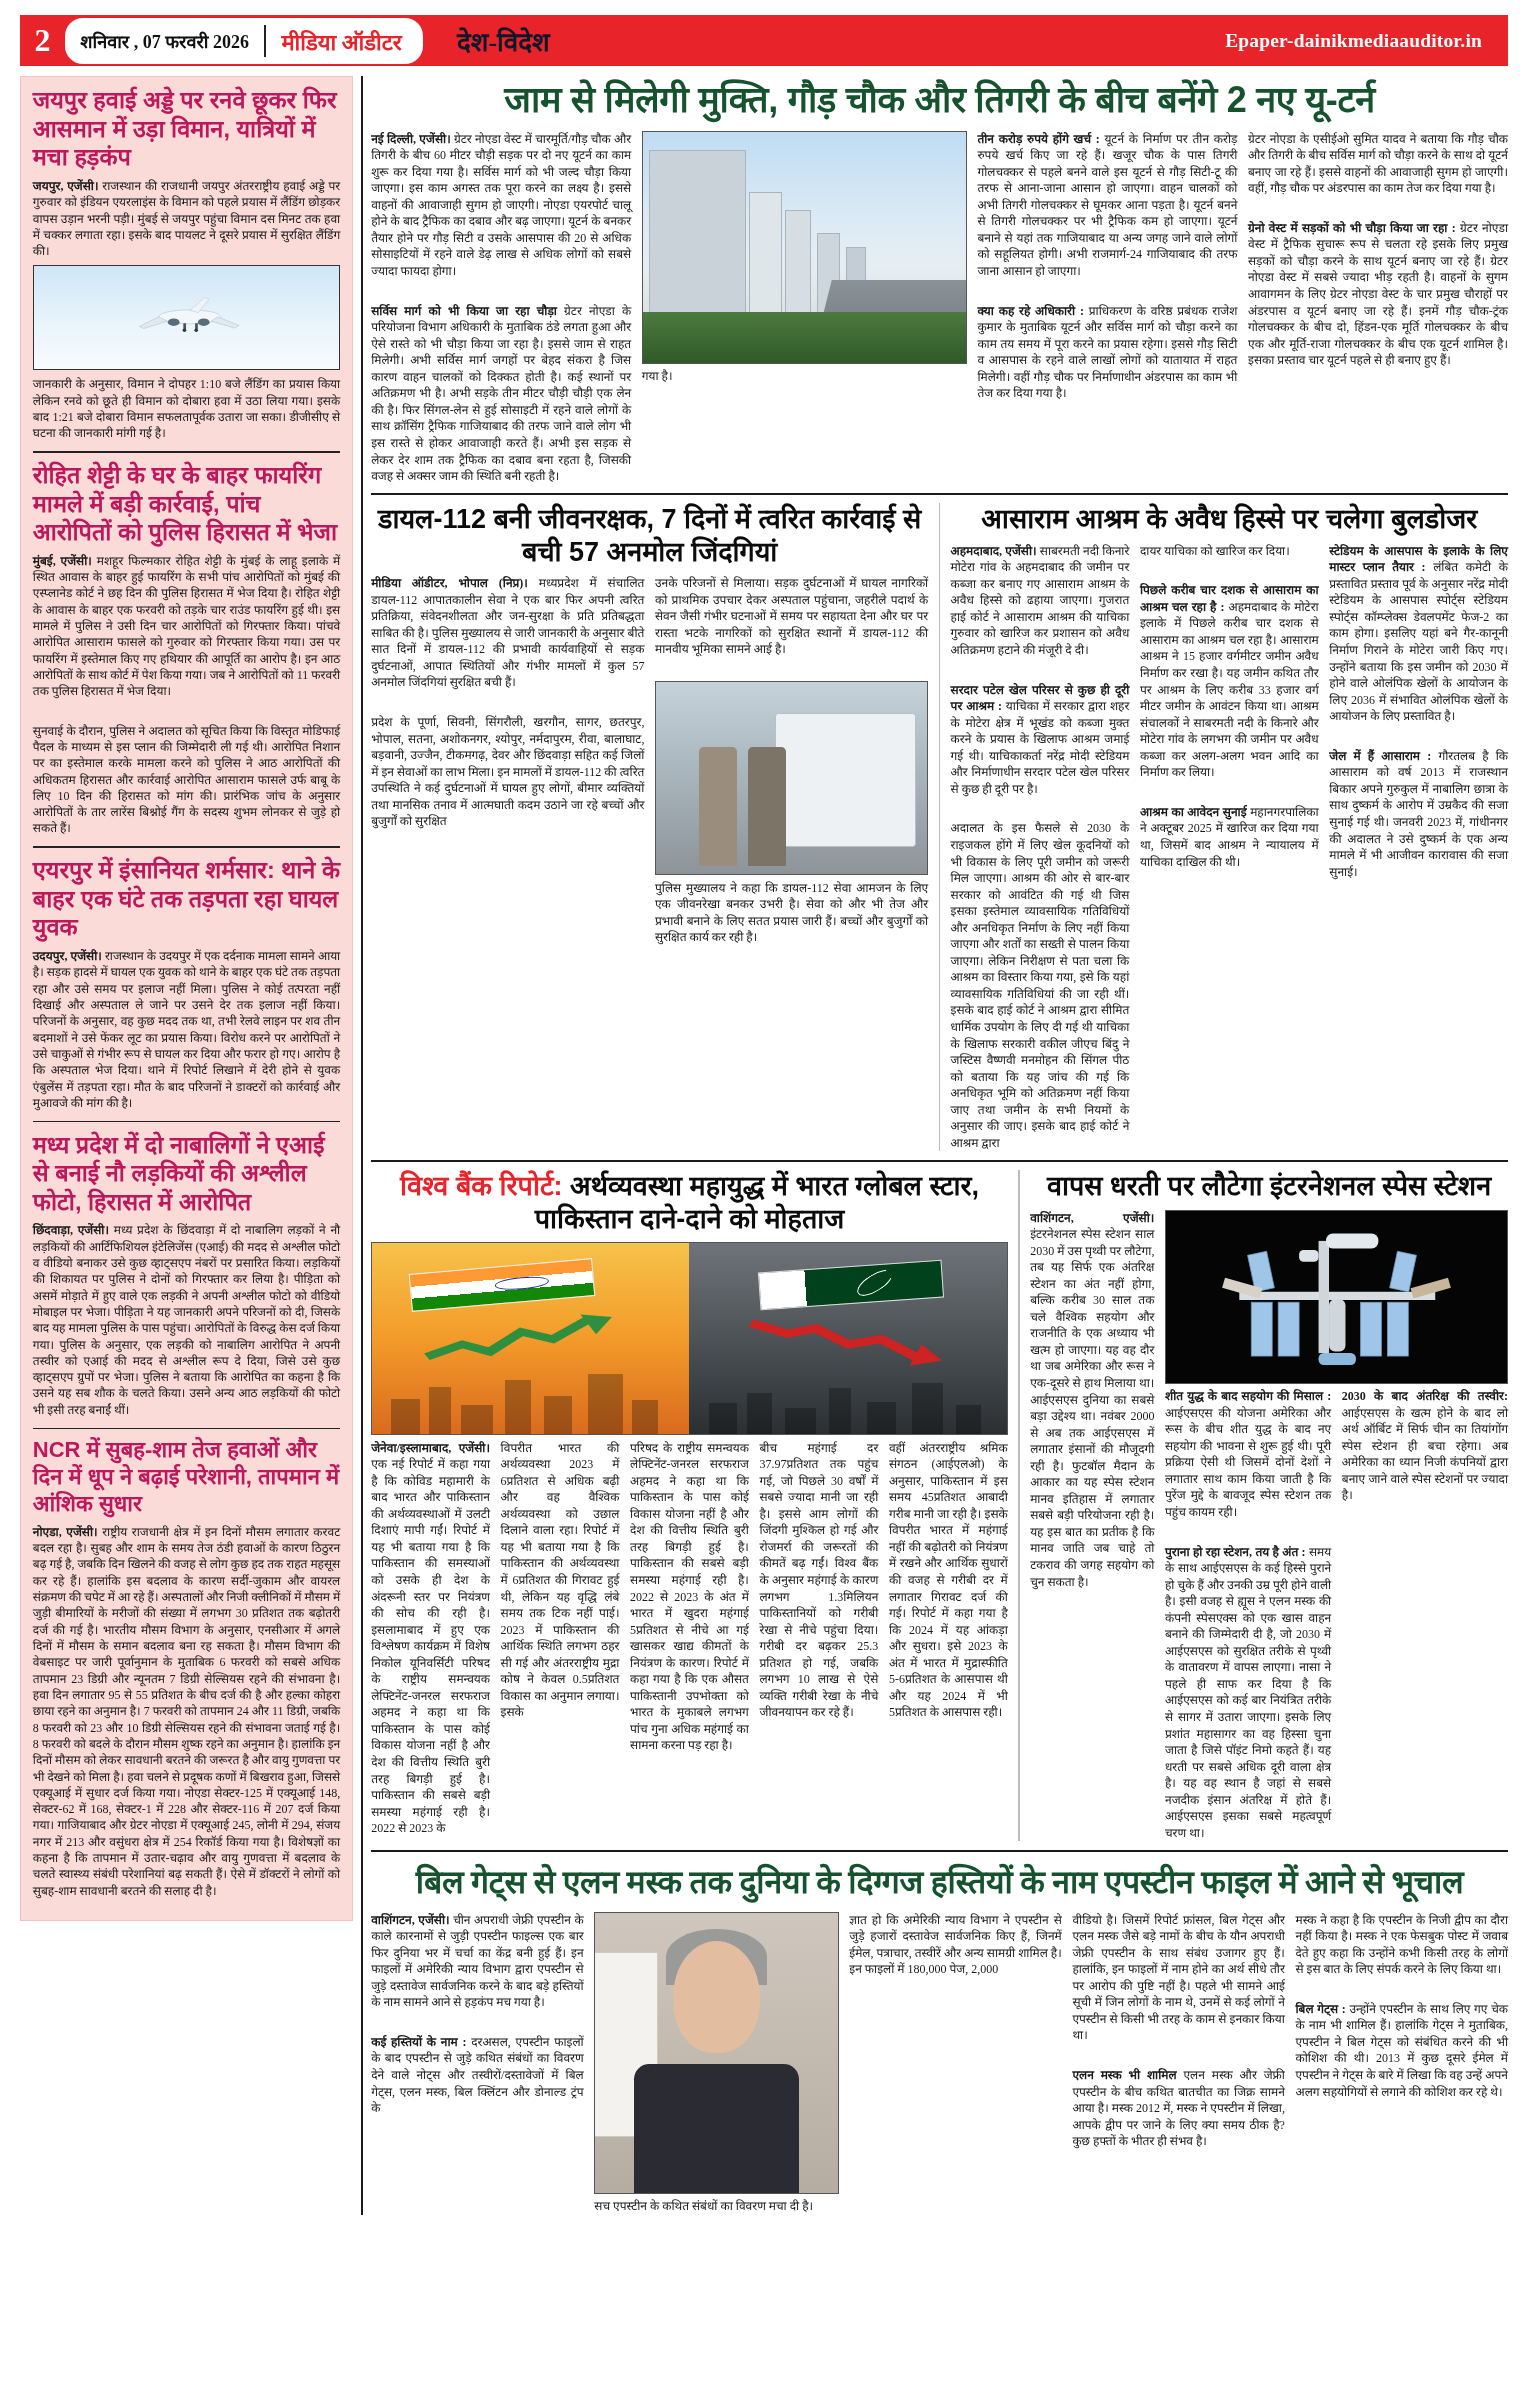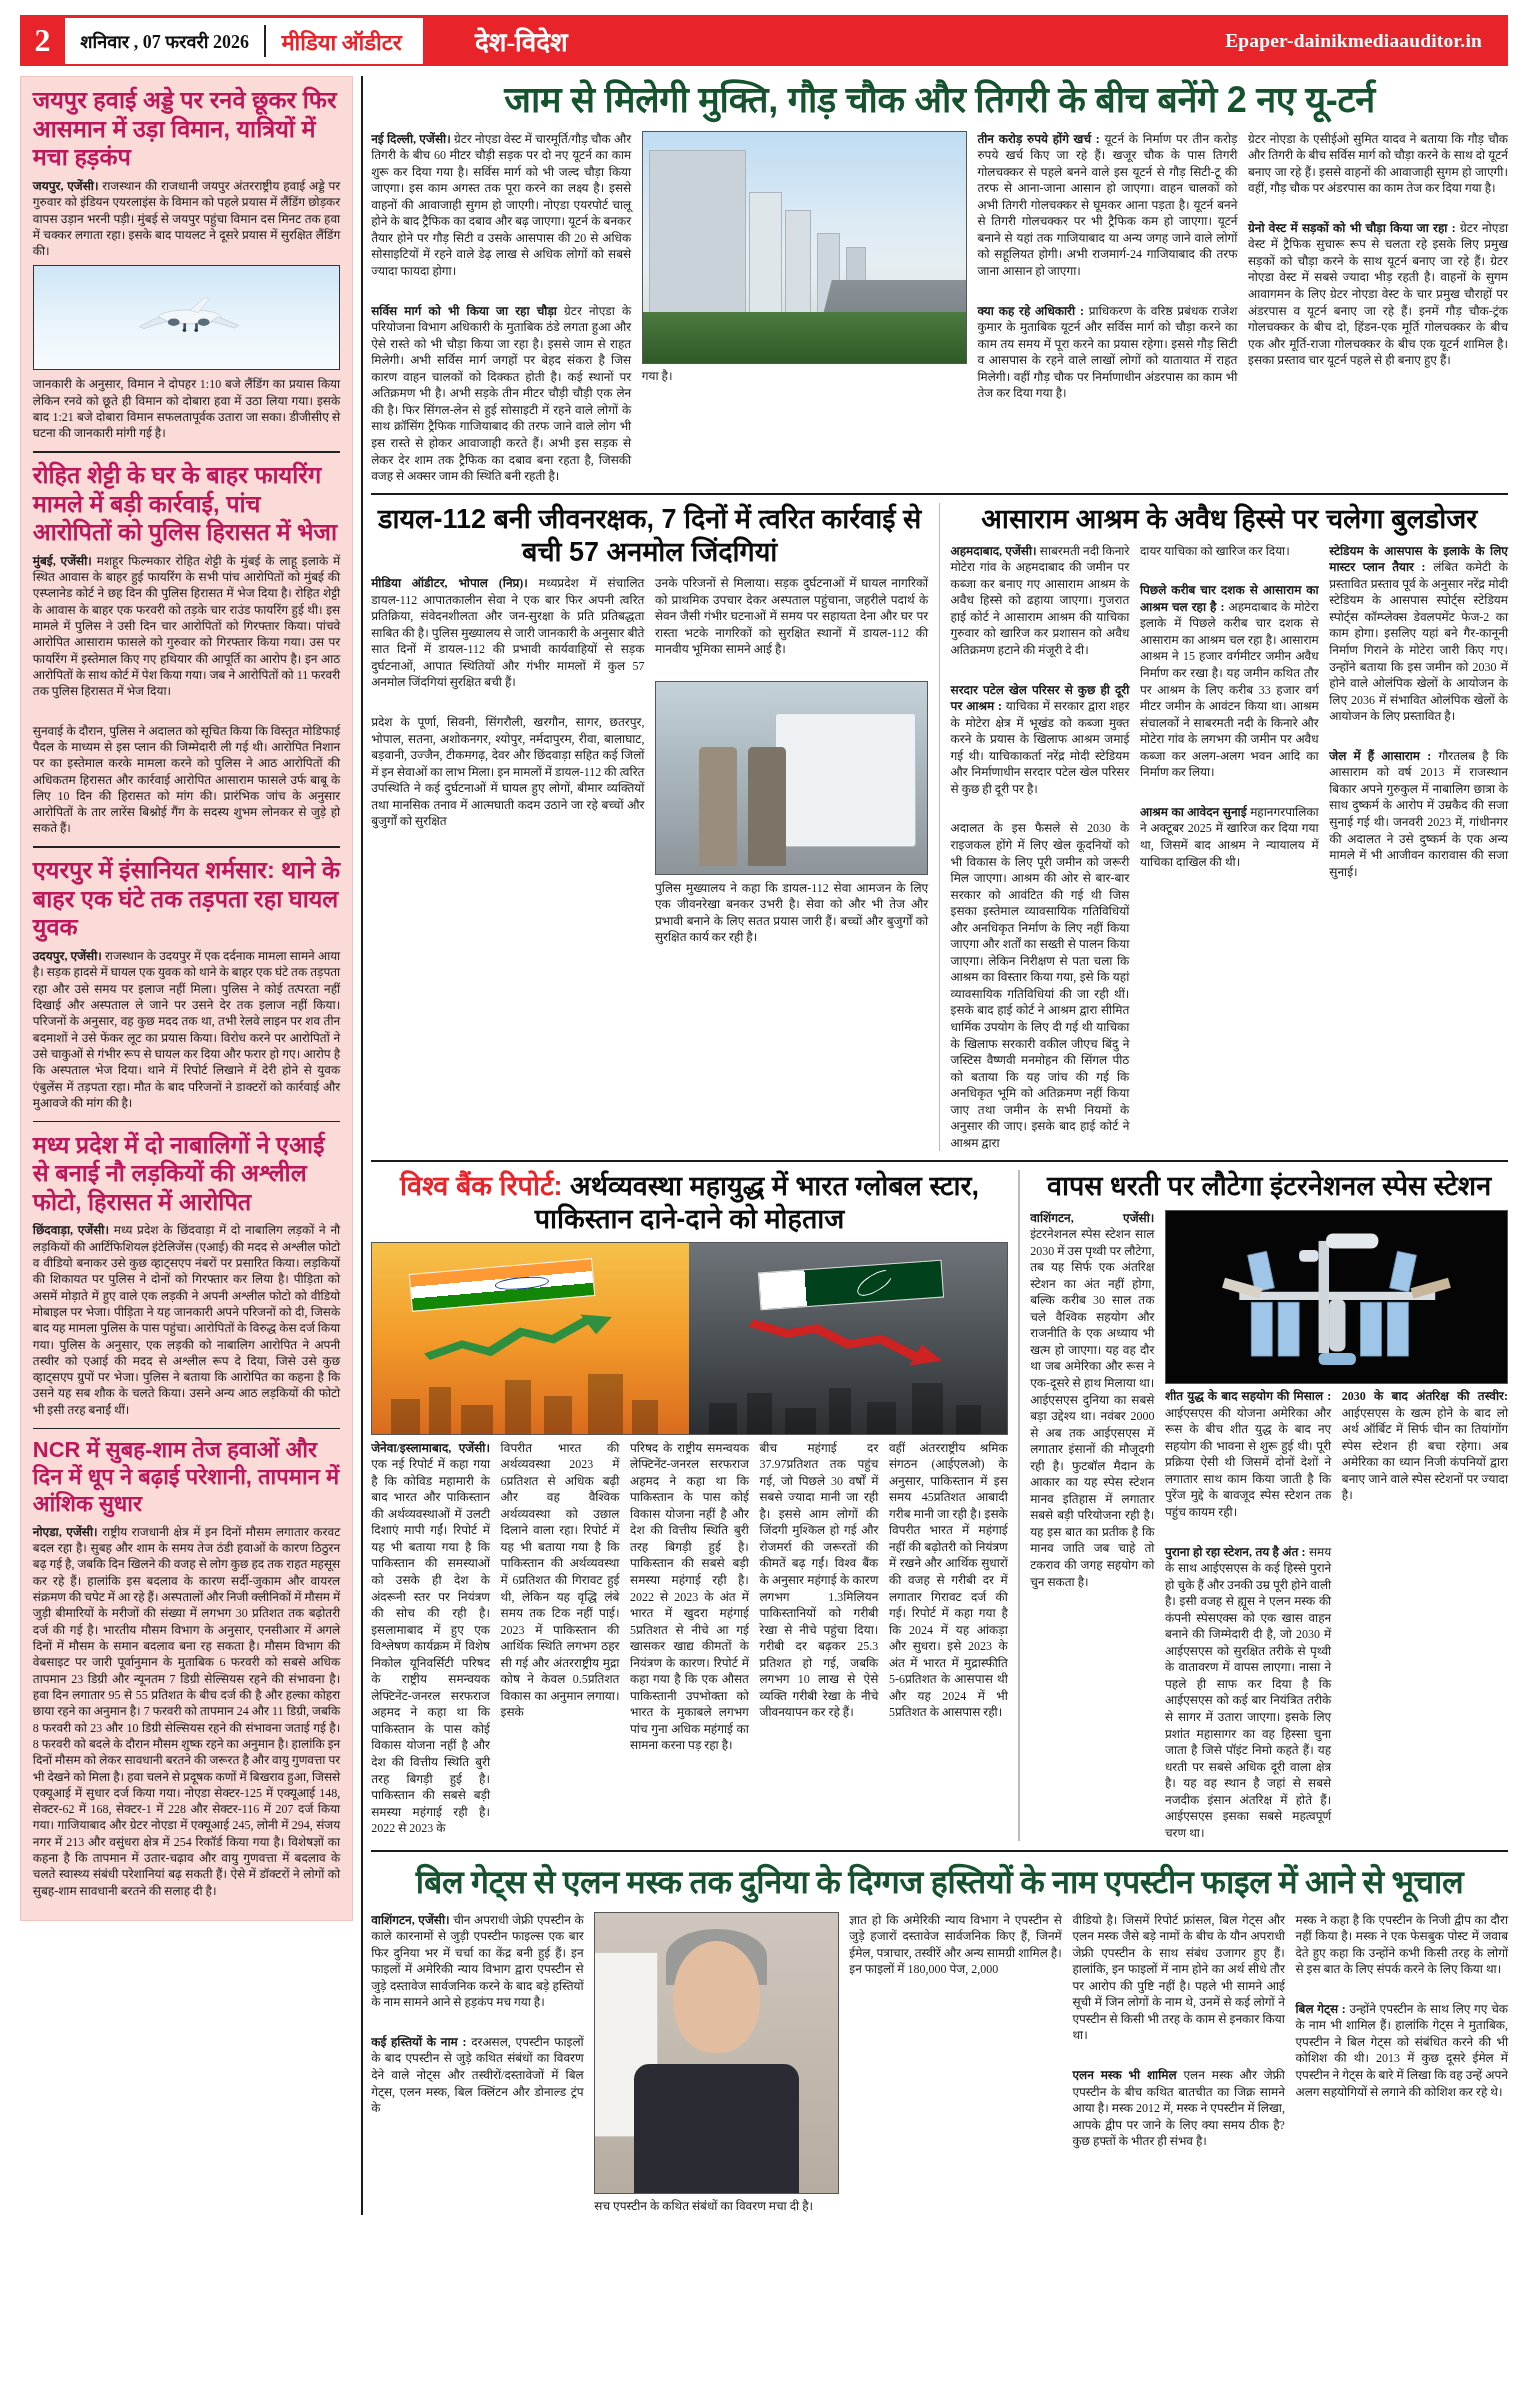--- a/index.html
+++ b/index.html
@@ -32,36 +32,37 @@
     color: #ffffff;
     font-size: 32px; font-weight: bold;
     font-family: "Liberation Serif", serif;
   }
   .mh-whitebox {
     background: #ffffff;
     display: flex; align-items: center;
     padding: 0 10.6px;
     margin: 2.4px 0;
     height: 46px;
+    border-radius: 18px;
   }
   .mh-date {
     font-size: 18px; font-weight: bold; color: #111;
     padding: 0 15.3px 0 4.7px;
     font-family: "Liberation Serif", serif;
   }
   .mh-sep { width: 1.8px; background: #222; height: 32px; }
   .mh-brand {
     font-size: 22px; font-weight: bold; color: #e8232a;
     padding: 0 10.6px 0 15.3px;
     font-family: "Liberation Serif", serif;
   }
   .mh-section {
-    color: #ffffff; font-size: 26px; font-weight: bold;
+    color: #0f172a; font-size: 26px; font-weight: bold;
     display: flex; align-items: center;
-    padding: 0 29px 0 52px;
+    padding: 0 29px 0 34px;
     font-family: "Liberation Serif", serif;
   }
   .mh-url {
     color: #fff; font-size: 19.4px; font-weight: bold;
     display: flex; align-items: center;
     margin-left: auto; padding-right: 26px;
     font-family: "Liberation Serif", serif;
     letter-spacing: 0.2px;
   }
 

